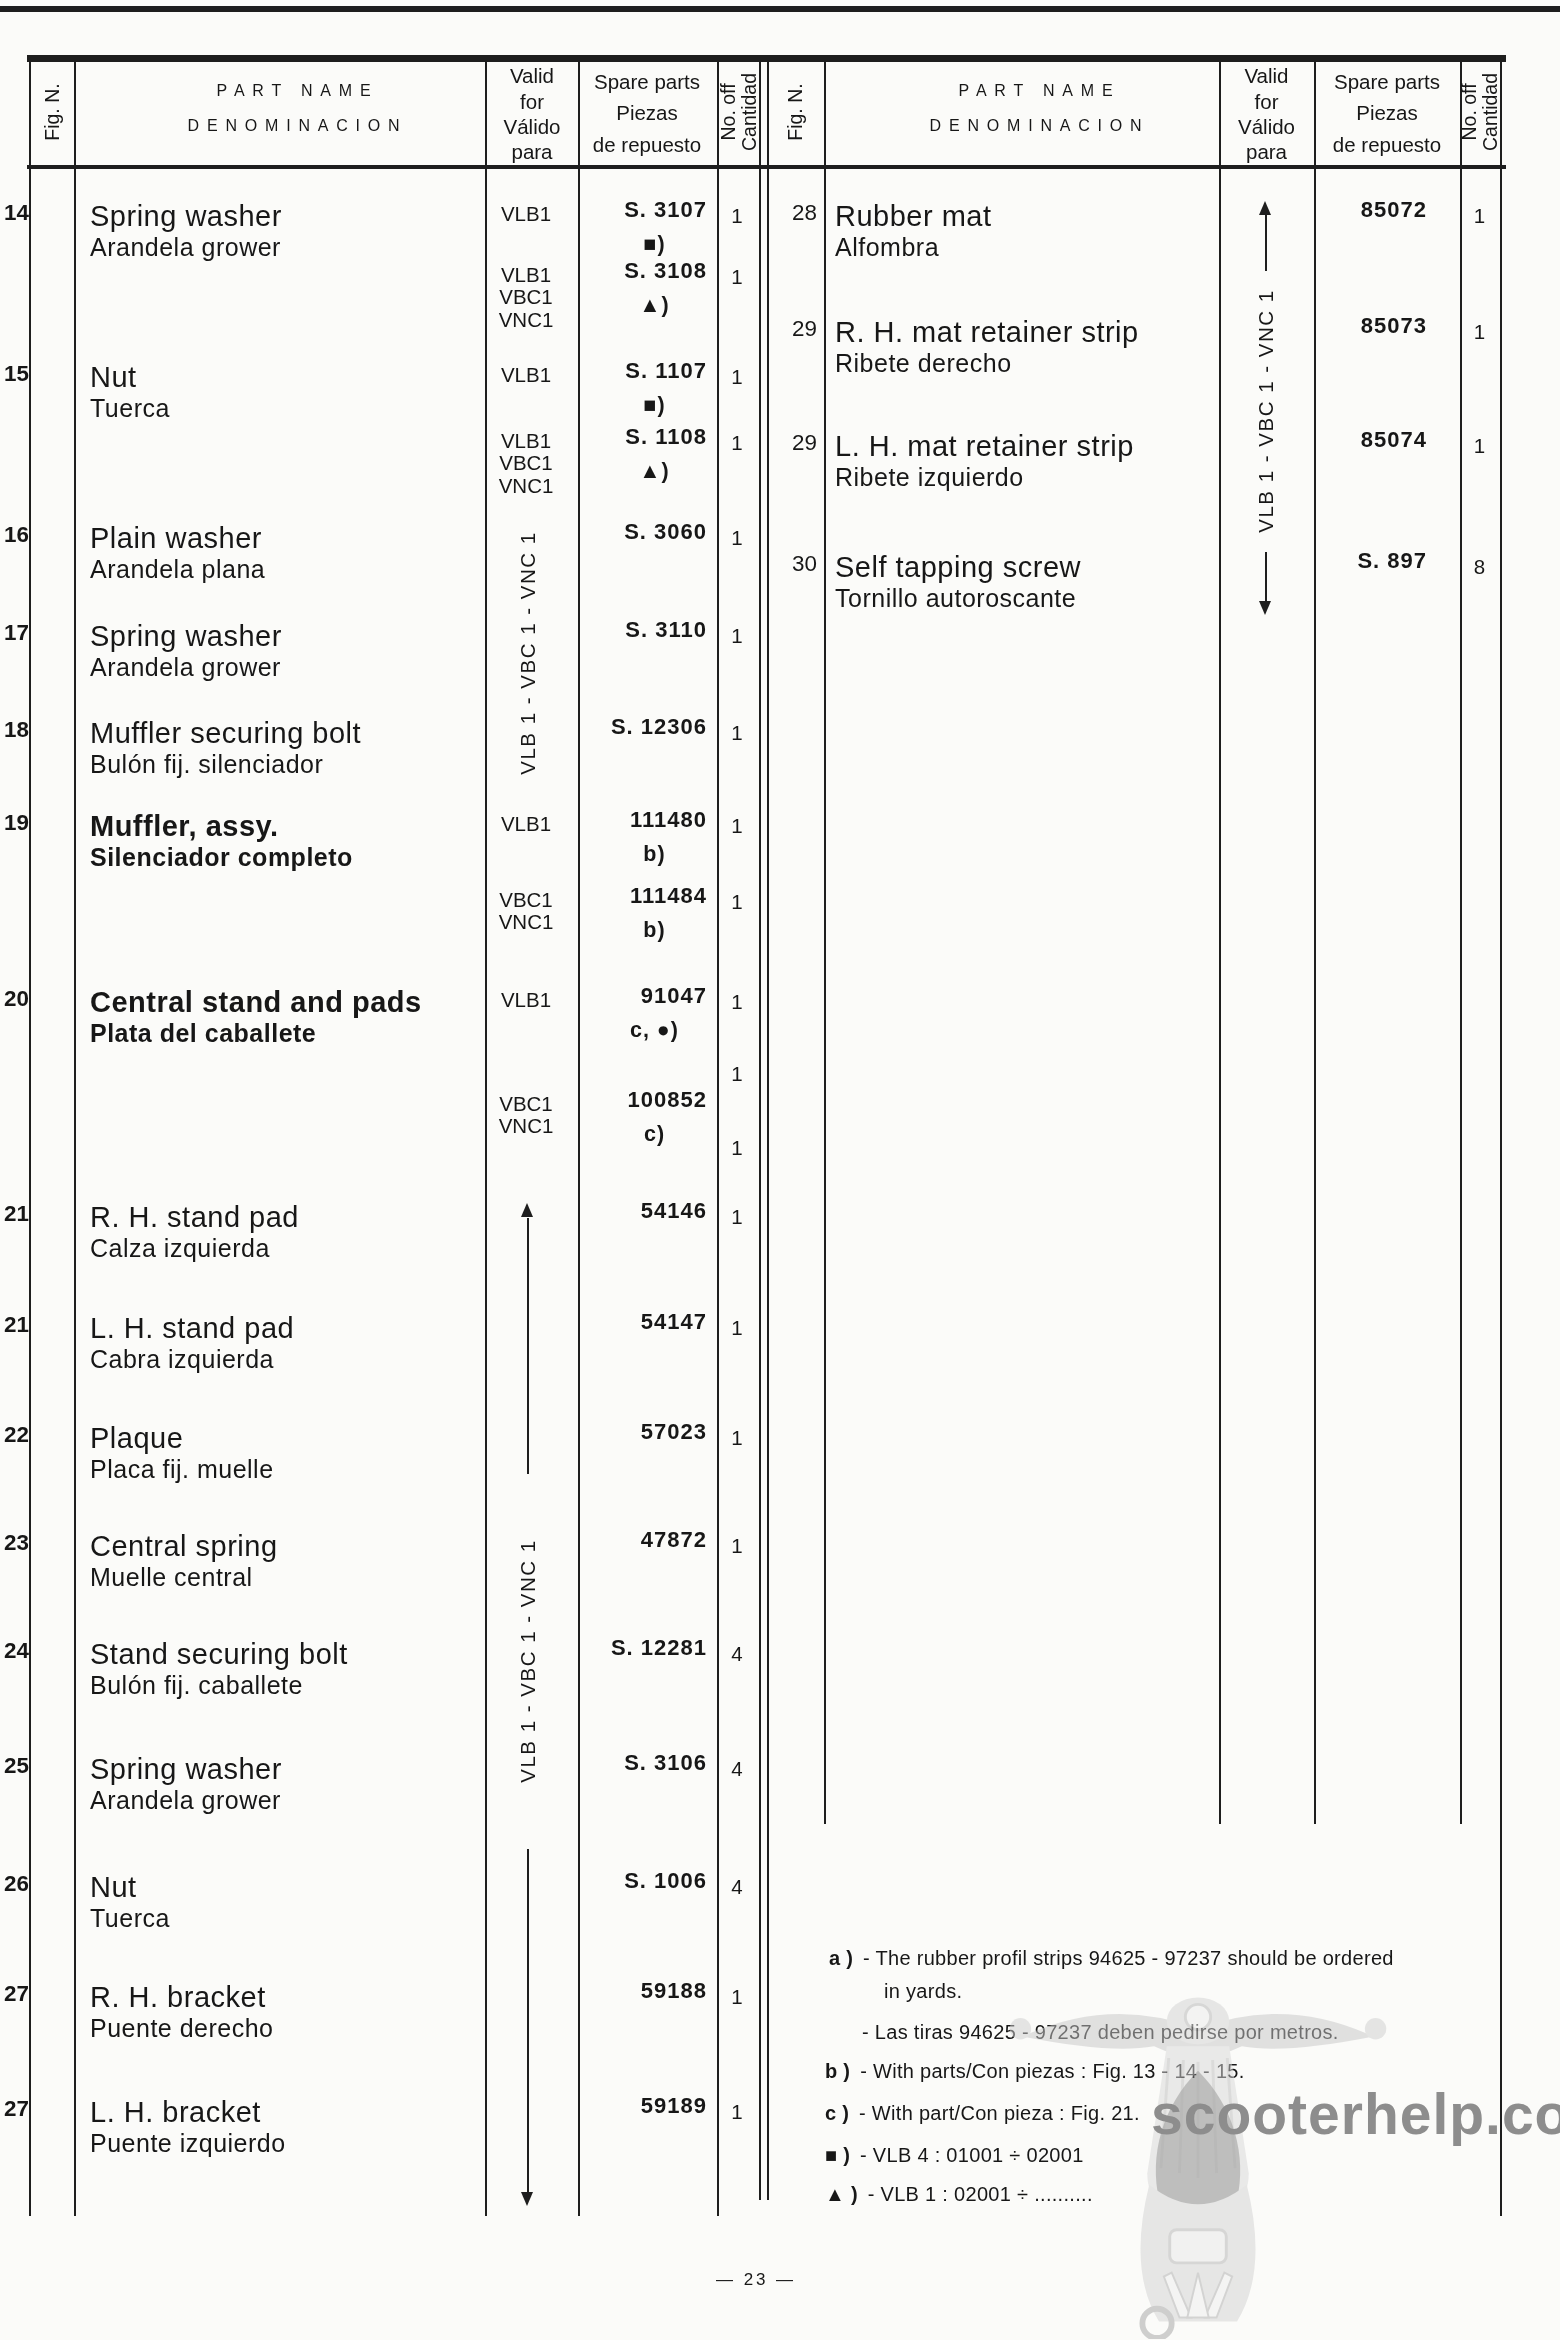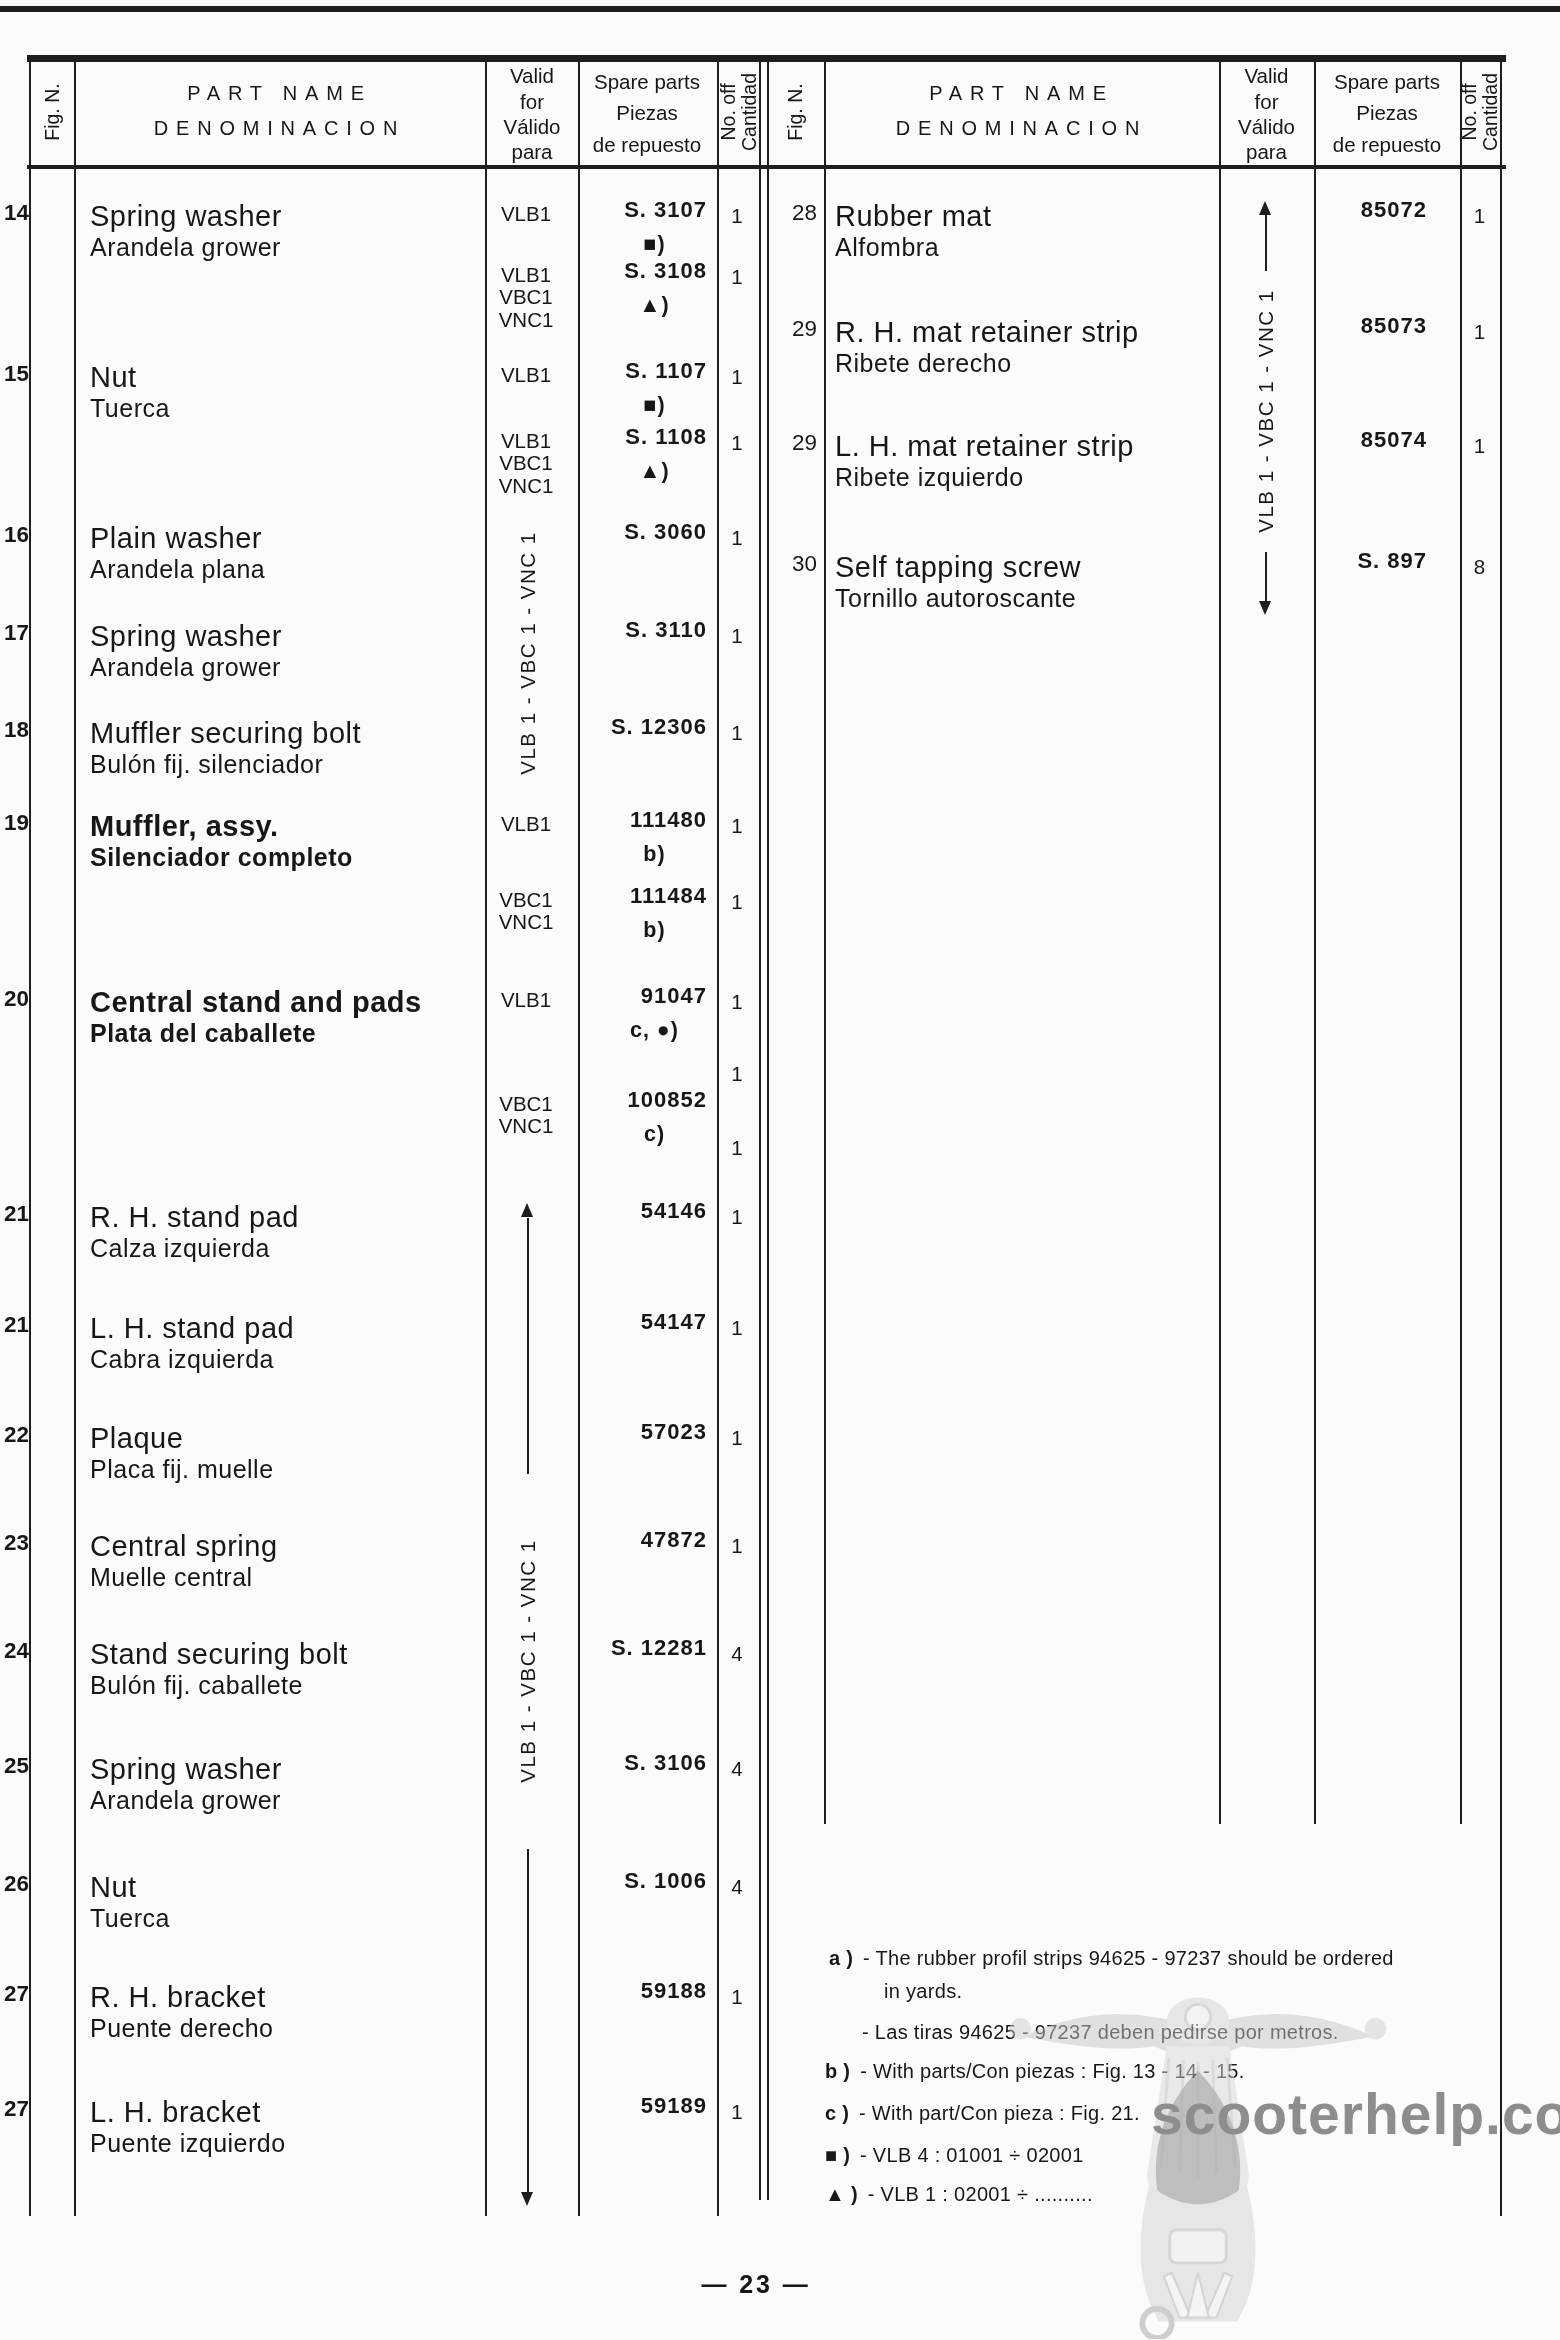--- a/index.html
+++ b/index.html
@@ -25,30 +25,30 @@
   .lt .note{left:583px;width:143px;}
   .qty{top:3.9px;font-size:20.5px;text-align:center;}
   .lt .qty{left:715px;width:44px;}
   .rt .qty{left:1459px;width:41px;}
   .bd .en,.bd .es{font-weight:bold;}
   .vtext{position:absolute;white-space:nowrap;font-size:20.5px;letter-spacing:1.5px;
          transform:translate(-50%,-50%) rotate(-90deg);}
   .vhead{position:absolute;font-size:19.5px;line-height:20.5px;text-align:center;white-space:nowrap;
          transform:translate(-50%,-50%) rotate(-90deg);}
   .hcell{position:absolute;text-align:center;white-space:nowrap;}
-  .h-big{font-size:20px;letter-spacing:7.8px;}
+  .h-big{font-size:16px;letter-spacing:7.8px;margin-left:18px;}
   .h-sm{font-size:20.5px;}
   .ah-up{position:absolute;width:0;height:0;border-left:6.8px solid transparent;
          border-right:6.8px solid transparent;border-bottom:14.6px solid #1e1e1e;}
   .ah-dn{position:absolute;width:0;height:0;border-left:6.8px solid transparent;
          border-right:6.8px solid transparent;border-top:14.6px solid #1e1e1e;}
   .fnote{position:absolute;font-size:20px;white-space:nowrap;letter-spacing:0.3px;}
   .fnote b{margin-right:9.8px;}
   .pagenum{position:absolute;top:2270px;left:673px;width:166px;text-align:center;
-           font-size:25px;font-weight:bold;letter-spacing:2.9px;}
+           font-size:17px;font-weight:normal;letter-spacing:2.9px;}
   .wm-text{position:absolute;top:2081px;left:1151px;font-size:57px;font-weight:bold;
            color:#8d8d8d;letter-spacing:1px;white-space:nowrap;z-index:5;}
   .wm-img{position:absolute;top:1978px;left:993px;z-index:1;opacity:.5;}
 </style>
 </head>
 <body>
 
 <div class="page">
 
   <div class="hl" style="top:5.9px;left:0;width:1560px;height:5.9px"></div>

